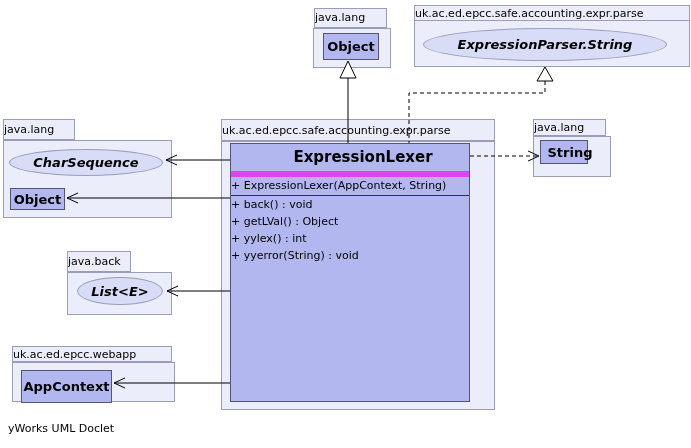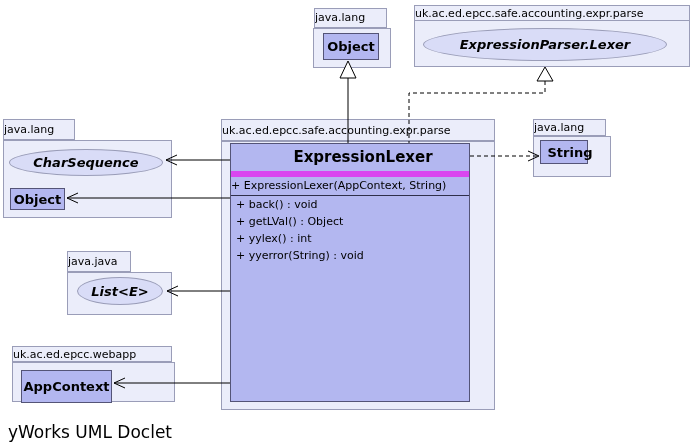--- a/index.html
+++ b/index.html
@@ -30,50 +30,50 @@
     height:27px;line-height:27px;text-align:center;font-weight:bold;font-size:15px;white-space:nowrap;margin-left:26px;
   }
   .class-ctor{
     border-top:6px solid #d946ef;height:18px;line-height:18px;font-size:11px;
     white-space:nowrap;
   }
   .class-methods{
     border-top:1px solid #2f2f4a;
   }
   .method-row{
-    font-size:11px;line-height:17px;padding-left:5px;white-space:nowrap;
+    font-size:11px;line-height:17px;white-space:nowrap;
   }
   #edges{position:absolute;left:0;top:0;z-index:10;pointer-events:none;}
   .footer{
-    position:absolute;left:8px;top:422px;font-size:17px;white-space:nowrap;
+    position:absolute;left:8px;top:422px;font-size:11px;white-space:nowrap;
   }
 </style>
 </head>
 <body>
 
 <div id="canvas">
 
   <div class="pkg-tab pkg-label" style="left:314px;top:8px;width:73px;height:20px;line-height:18px;">java.lang</div>
   <div class="pkg-body" style="left:313px;top:28px;width:78px;height:40px;"></div>
   <div class="node-box" style="left:323px;top:33px;width:56px;height:27px;">Object</div>
 
   <div class="pkg-tab pkg-label" style="left:414px;top:5px;width:276px;height:16px;line-height:15px;">uk.ac.ed.epcc.safe.accounting.expr.parse</div>
   <div class="pkg-body" style="left:414px;top:20px;width:276px;height:47px;"></div>
-  <div class="iface-ellipse" style="left:423px;top:28px;width:244px;height:33px;">ExpressionParser.Lexer</div>
+  <div class="iface-ellipse" style="left:423px;top:28px;width:244px;height:33px;">ExpressionParser.String</div>
 
   <div class="pkg-tab pkg-label" style="left:3px;top:119px;width:72px;height:21px;">java.lang</div>
   <div class="pkg-body" style="left:3px;top:140px;width:169px;height:78px;"></div>
   <div class="iface-ellipse" style="left:9px;top:149px;width:154px;height:27px;">CharSequence</div>
   <div class="node-box" style="left:10px;top:188px;width:55px;height:22px;">Object</div>
 
   <div class="pkg-tab pkg-label" style="left:533px;top:119px;width:73px;height:17px;line-height:16px;">java.lang</div>
   <div class="pkg-body" style="left:533px;top:136px;width:78px;height:41px;"></div>
   <div class="node-box" style="left:540px;top:140px;width:48px;height:24px;padding-left:12px;">String</div>
 
-  <div class="pkg-tab pkg-label" style="left:67px;top:251px;width:64px;height:21px;">java.java</div>
+  <div class="pkg-tab pkg-label" style="left:67px;top:251px;width:64px;height:21px;">java.back</div>
   <div class="pkg-body" style="left:67px;top:272px;width:105px;height:43px;"></div>
   <div class="iface-ellipse" style="left:77px;top:277px;width:86px;height:28px;">List&lt;E&gt;</div>
 
   <div class="pkg-tab pkg-label" style="left:12px;top:346px;width:160px;height:16px;line-height:15px;">uk.ac.ed.epcc.webapp</div>
   <div class="pkg-body" style="left:12px;top:362px;width:163px;height:40px;"></div>
   <div class="node-box" style="left:21px;top:370px;width:91px;height:33px;">AppContext</div>
 
   <div class="pkg-tab pkg-label" style="left:221px;top:119px;width:274px;height:22px;line-height:21px;">uk.ac.ed.epcc.safe.accounting.expr.parse</div>
   <div class="pkg-body" style="left:221px;top:141px;width:274px;height:269px;"></div>
 

